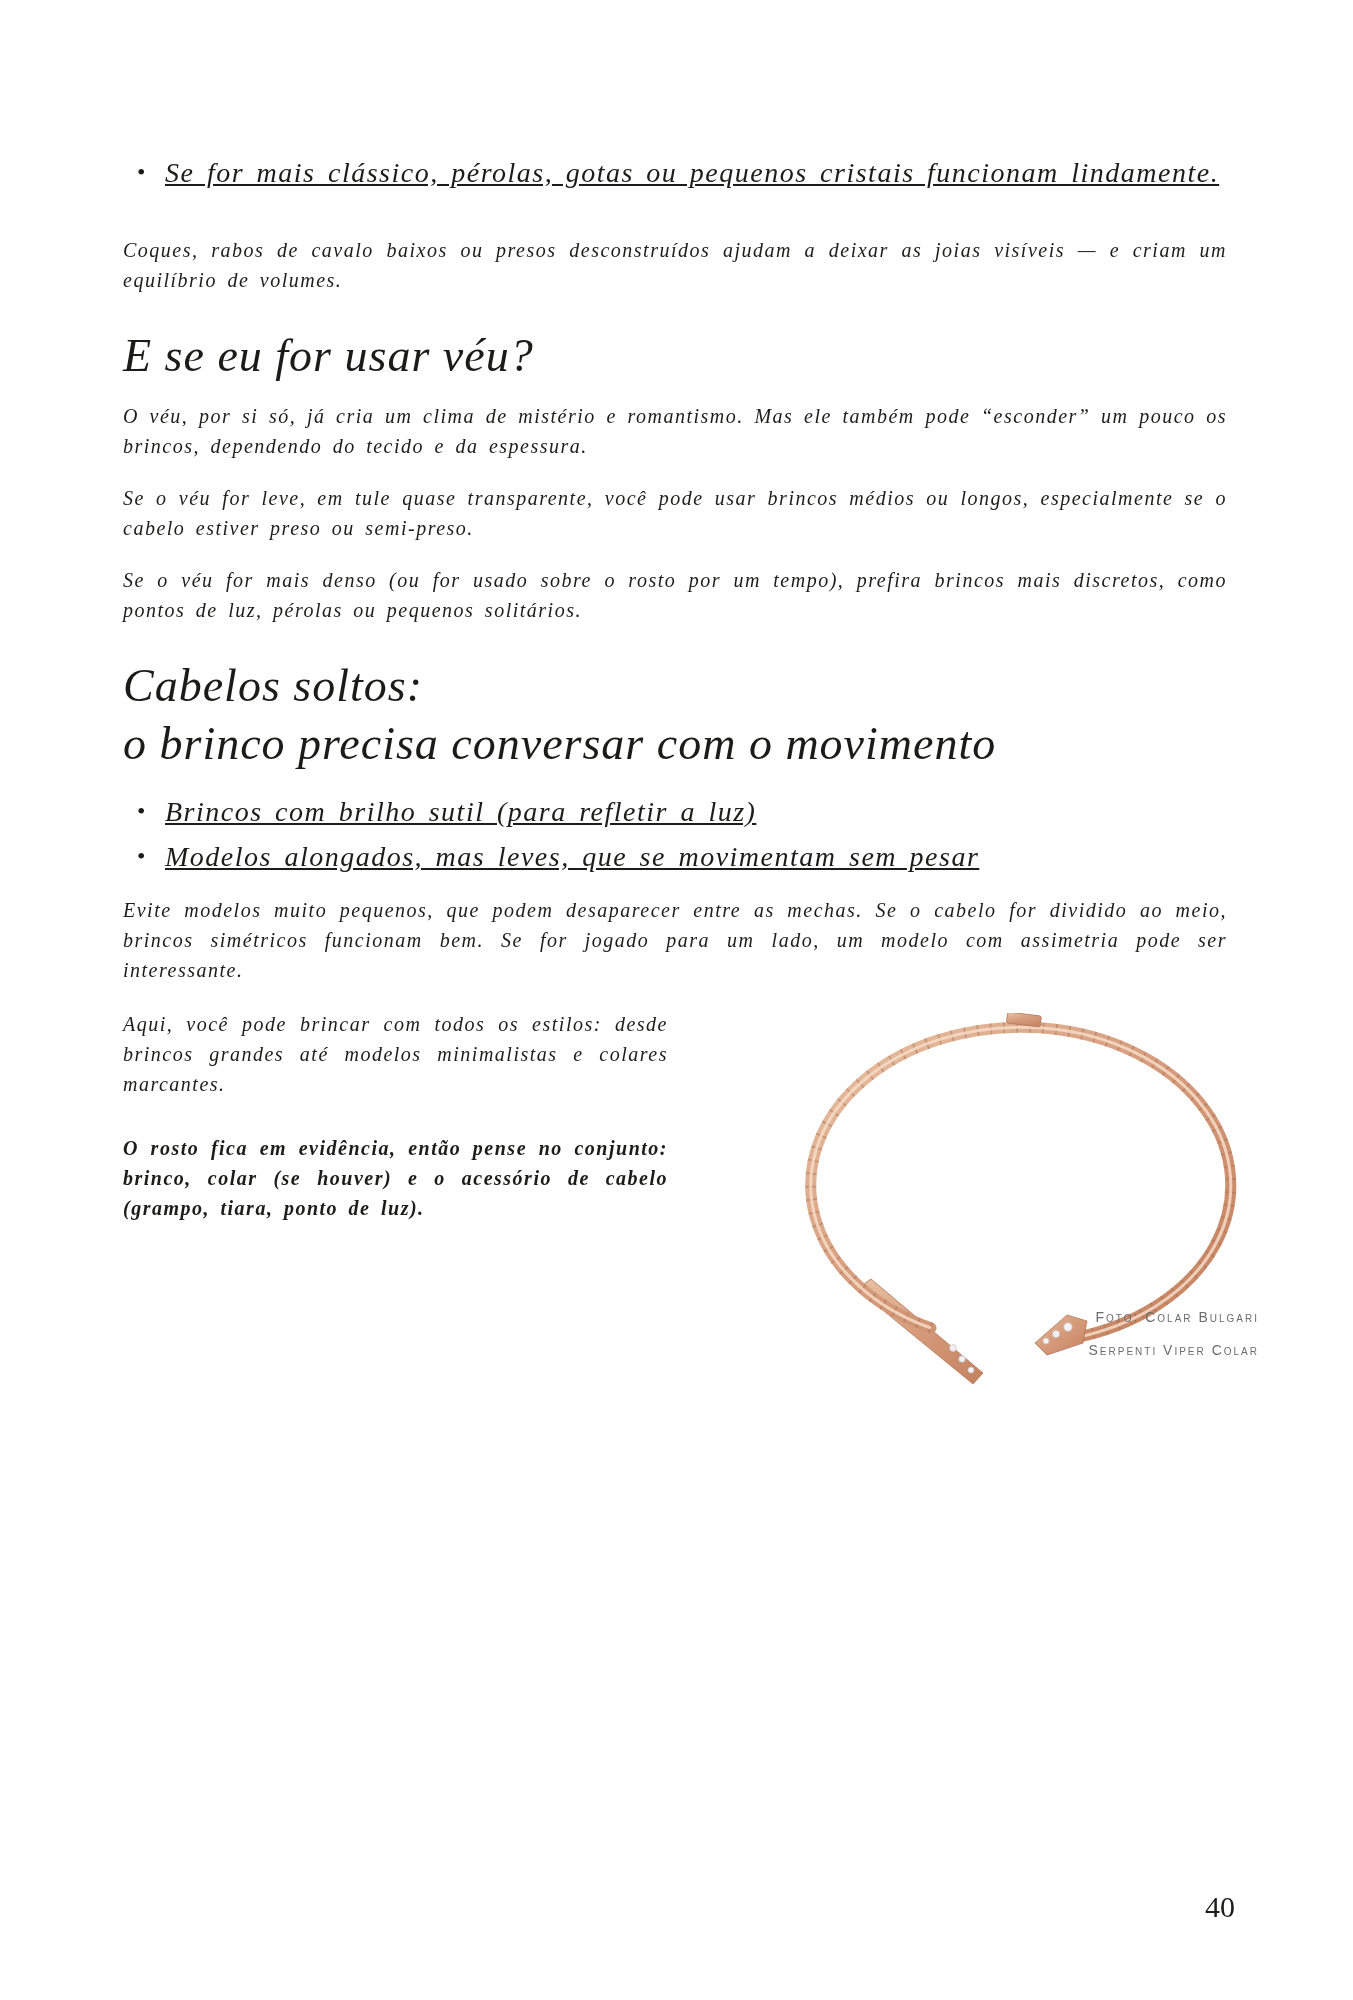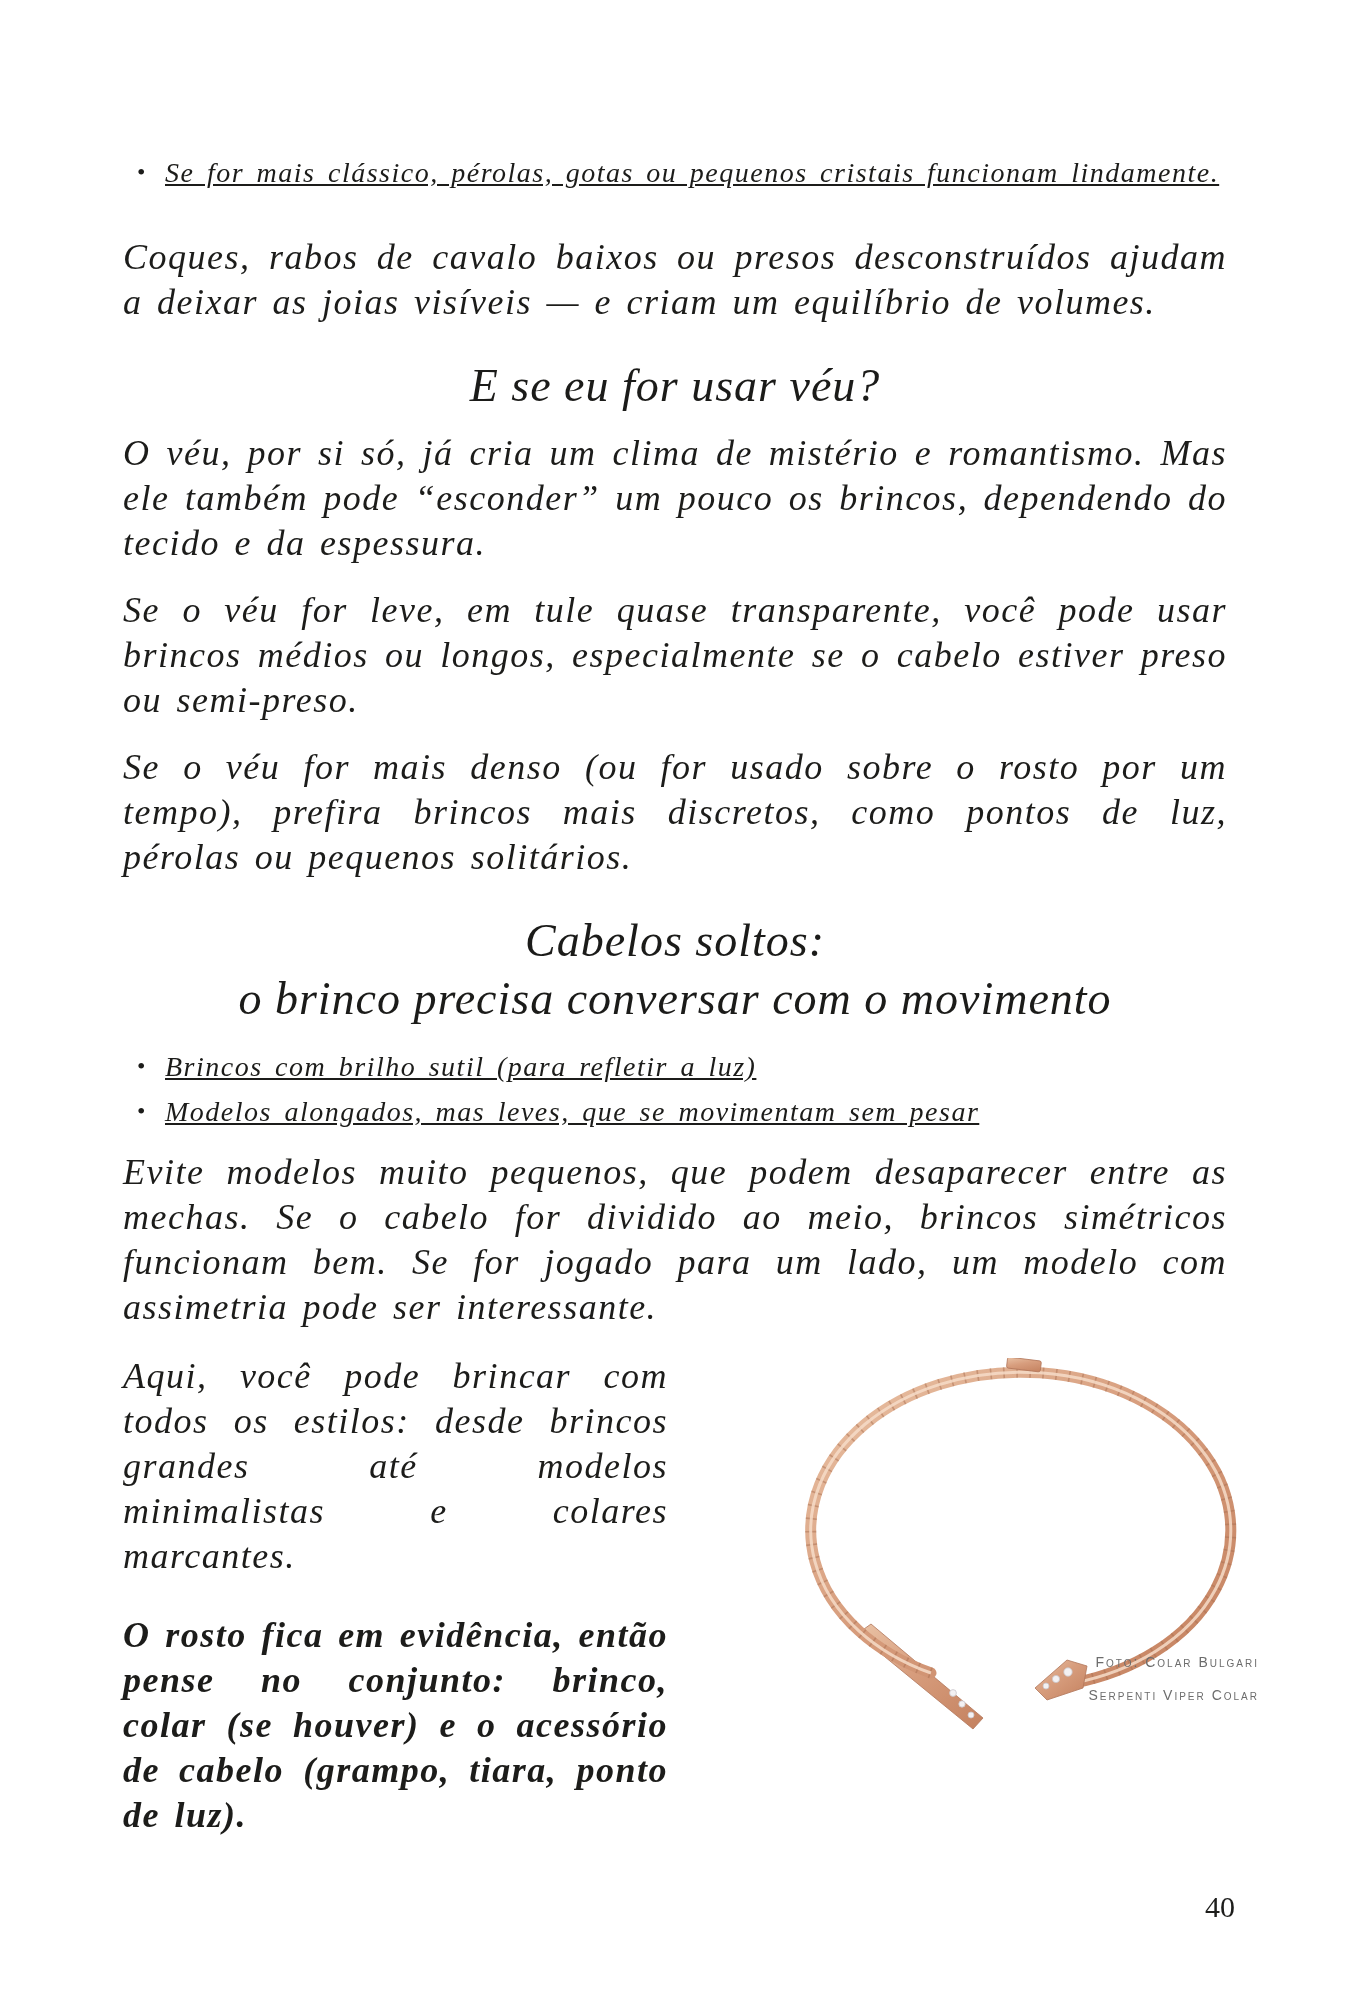--- a/index.html
+++ b/index.html
@@ -15,22 +15,22 @@
   }
   .content{
     position:absolute;
     left:123px;
     top:0;
     width:1104px;
     padding-top:150px;
   }
   p.body{
     margin:0 0 22px 0;
-    font-size:36px;
-    line-height:45px;
+    font-size:20px;
+    line-height:30px;
     letter-spacing:1.5px;
     word-spacing:4px;
     text-align:justify;
   }
   p.body:last-child{margin-bottom:0;font-weight:bold;}
   ul.blist{
     list-style:none;
     margin:0 0 40px 0;
     padding:0;
   }
@@ -51,21 +51,20 @@
   ul.blist li .btext{
     flex:1 1 auto;
     text-align:justify;
     text-decoration:underline;
   }
   h2{
     margin:32px 0 16px 0;
     font-weight:400;
     font-size:46px;
     line-height:58px;
-    text-align:center;
     letter-spacing:1px;
     color:#1b1b19;
   }
   h2 .hline{display:block;}
   .photo-row{
     display:flex;
     justify-content:space-between;
     align-items:flex-start;
     margin-top:24px;
   }

